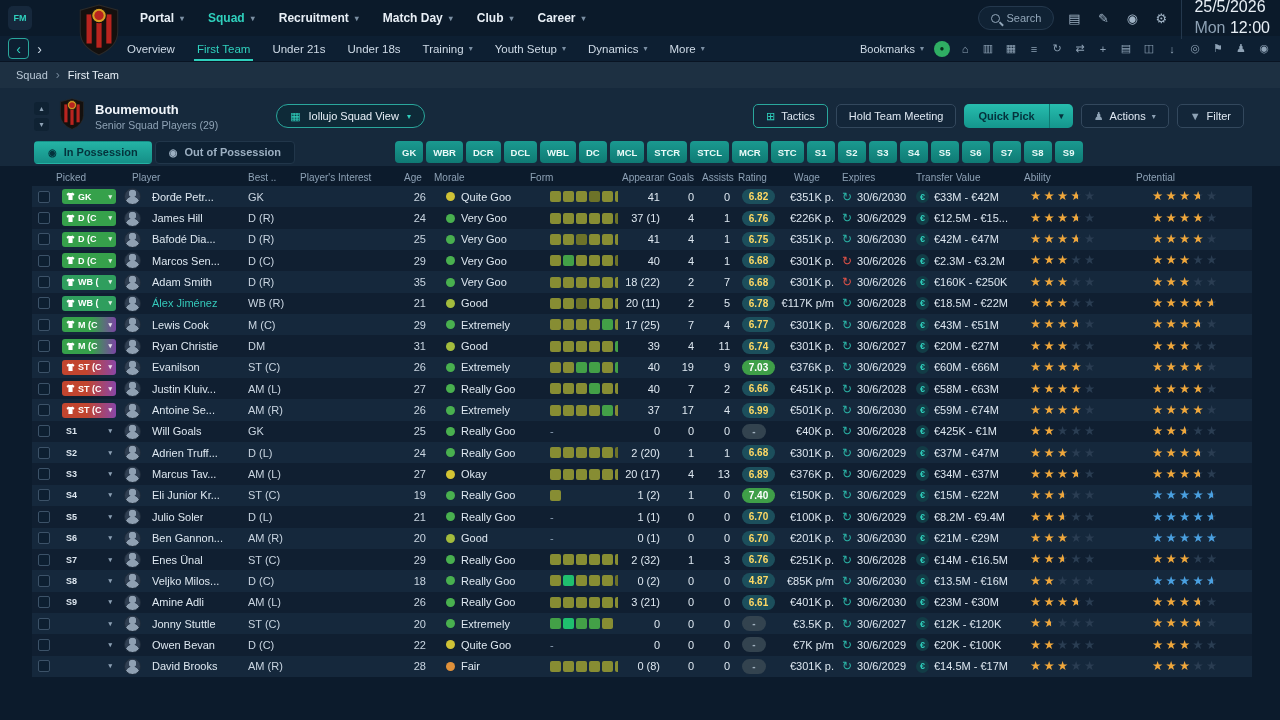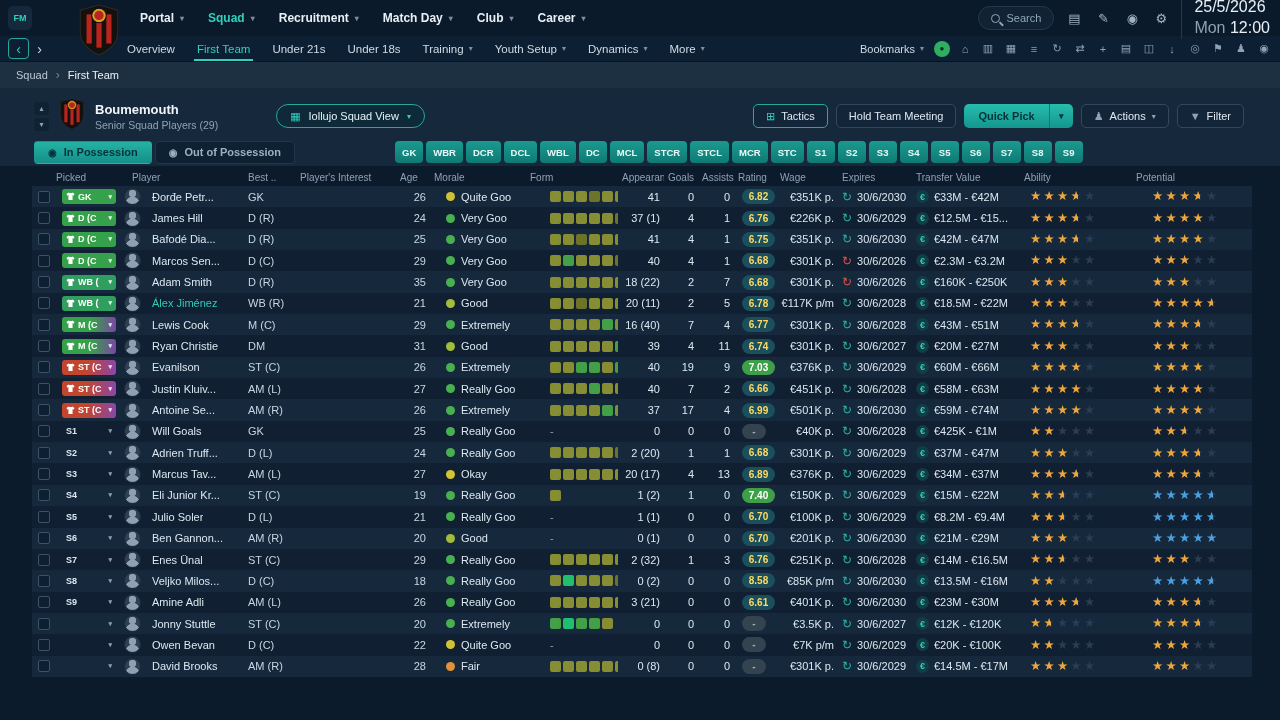--- a/index.html
+++ b/index.html
@@ -70,21 +70,21 @@
 .tabs{display:flex;gap:3px}
 .tab{height:23px;display:flex;align-items:center;gap:7px;padding:0 13px;border-radius:4px;background:#0e2133;border:1px solid #21364a;font-size:11px;font-weight:bold;color:#9db0c2;cursor:pointer}
 .tab.active{background:linear-gradient(180deg,#24b3a5,#158f87);border-color:transparent;color:#04323c}
 .ticon{font-size:10px}
 .posbtns{display:flex;gap:3px;margin-left:100px}
 .posbtn{height:22px;min-width:28px;padding:0 7px;border-radius:4px;background:linear-gradient(180deg,#1a9a90,#0f7a74);display:flex;align-items:center;justify-content:center;font-size:9.5px;font-weight:bold;color:#eafaf8;cursor:pointer}
 
 .table{position:absolute;top:80px;left:32px;right:28px;bottom:0}
 .thead{display:flex;height:18px;font-size:10px;color:#8da1b5;align-items:center}
 .th{flex:none;overflow:hidden;white-space:nowrap;padding:0 4px;cursor:pointer}
-.th.r{text-align:left}
+.th.r{text-align:center}
 .tbody{}
 .trow{display:flex;height:21.35px;align-items:center;cursor:pointer}
 .trow.light{background:#15283c}
 .trow.dark{background:#101f31}
 .c{flex:none;display:flex;align-items:center;height:100%;padding:0 4px;overflow:hidden;white-space:nowrap;font-size:11px;color:#dde7f0}
 .c.r{justify-content:flex-end}
 .checkbox{width:12px;height:12px;border:1px solid #3c5268;border-radius:2px;background:#0d1f31;margin-left:2px}
 .posbadge{width:54px;height:15px;border-radius:3px;display:flex;align-items:center;padding:0 4px;gap:3px;font-size:9px;font-weight:bold;color:#fff}
 .posbadge .plbl{overflow:hidden;white-space:nowrap}
 .pchev{margin-left:auto;font-size:7px;color:rgba(255,255,255,.85)}
@@ -758,21 +758,21 @@
             <span class="mtxt">Extremely</span>
           </div>
           <div class="c form" style="width: 92px;">
             <span class="fsq" style="background:#878d33"></span>
             <span class="fsq" style="background:#878d33"></span>
             <span class="fsq" style="background:#878d33"></span>
             <span class="fsq" style="background:#878d33"></span>
             <span class="fsq" style="background:#43a047"></span>
             <span class="fsq" style="background:#878d33"></span>
           </div>
-          <div class="c apps r" style="width: 46px;">16 (40)</div>
+          <div class="c apps r" style="width: 46px;">17 (25)</div>
           <div class="c goals r" style="width: 34px;">7</div>
           <div class="c assists r" style="width: 36px;">4</div>
           <div class="c rating" style="width: 42px;">
             <span class="rbadge ">6.77</span>
           </div>
           <div class="c wage r" style="width: 62px;">€301K p.</div>
           <div class="c expires" style="width: 74px;">
             <span class="expicon">↻</span>
             <span>30/6/2028</span>
           </div>
@@ -1486,21 +1486,21 @@
             <span class="fsq" style="background:#1fbf6e"></span>
             <span class="fsq" style="background:#878d33"></span>
             <span class="fsq" style="background:#878d33"></span>
             <span class="fsq" style="background:#878d33"></span>
             <span class="fsq" style="background:#6d7329"></span>
           </div>
           <div class="c apps r" style="width: 46px;">0 (2)</div>
           <div class="c goals r" style="width: 34px;">0</div>
           <div class="c assists r" style="width: 36px;">0</div>
           <div class="c rating" style="width: 42px;">
-            <span class="rbadge ">8.58</span>
+            <span class="rbadge ">4.87</span>
           </div>
           <div class="c wage r" style="width: 62px;">€85K p/m</div>
           <div class="c expires" style="width: 74px;">
             <span class="expicon">↻</span>
             <span>30/6/2030</span>
           </div>
           <div class="c value" style="width: 108px;">
             <span class="valicon">€</span>
             <span>€13.5M - €16M</span>
           </div>

